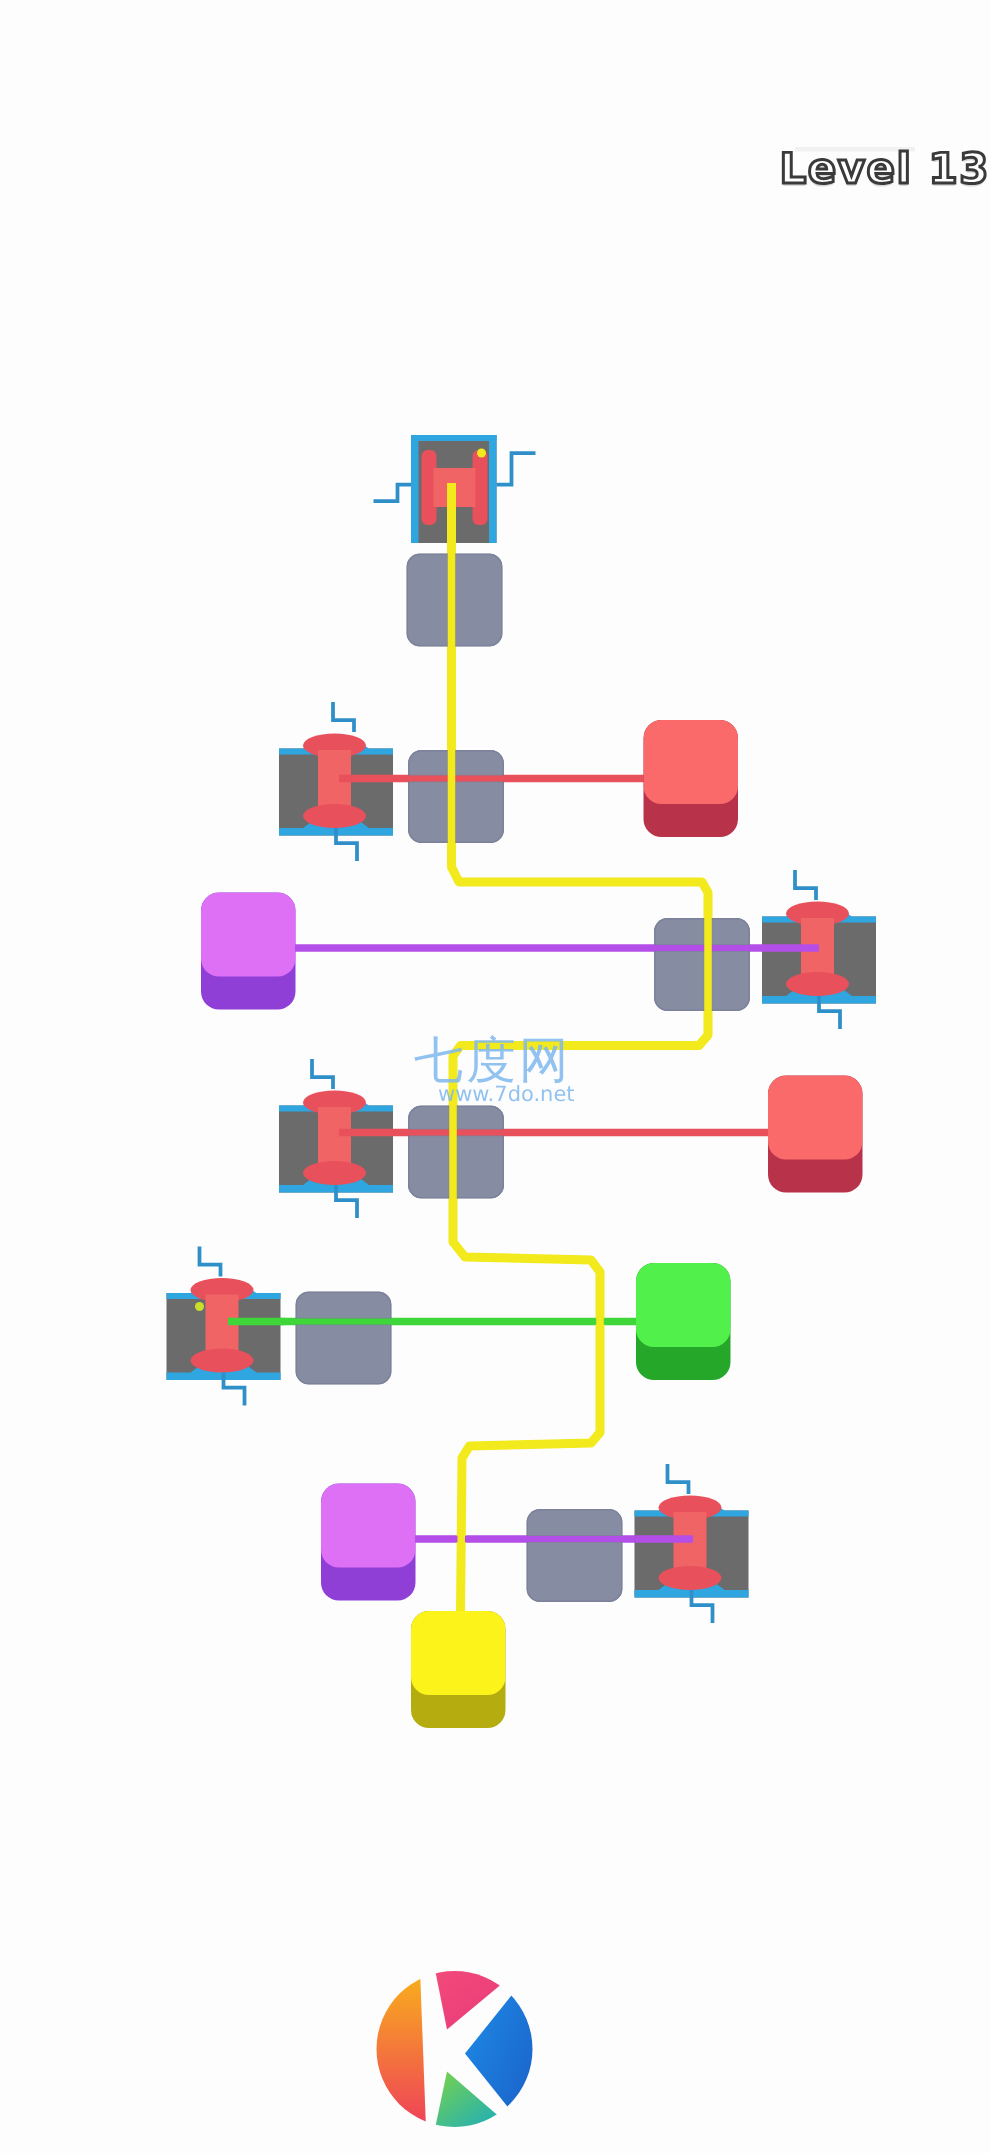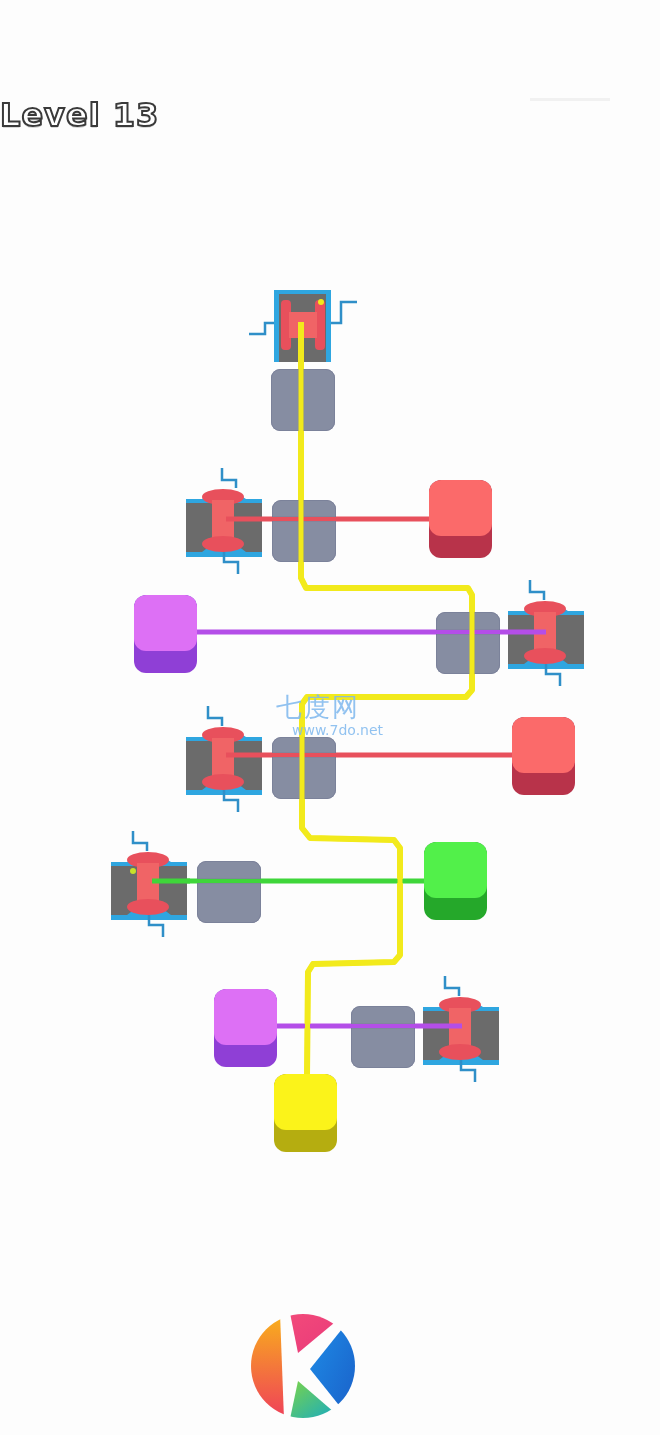--- a/index.html
+++ b/index.html
@@ -1,27 +1,27 @@
 <!DOCTYPE html>
 <html><head>
 <meta charset="utf-8">
 <style>
   html,body{margin:0;padding:0;}
   body{width:660px;height:1435px;background:#fdfdfd;position:relative;overflow:hidden;font-family:"DejaVu Sans",sans-serif;}
-  .title{position:absolute;left:0;top:96px;width:660px;text-align:left;font-family:"DejaVu Sans",sans-serif;font-weight:bold;font-size:32px;letter-spacing:1px;color:#ffffff;
+  .title{position:absolute;left:0;top:96px;width:660px;text-align:right;font-family:"DejaVu Sans",sans-serif;font-weight:bold;font-size:28px;letter-spacing:1px;color:#ffffff;
     -webkit-text-stroke:2px #3a3a3a;text-shadow:0 2px 0 #d8d8d8;}
   .board{position:absolute;left:0;top:0;width:660px;height:1435px;}
   .gray-block{position:absolute;width:64px;height:62px;border-radius:9px;background:#7a8199;box-shadow:inset 0 0 0 1px #6e7590;cursor:pointer;}
   .color-block{position:absolute;width:63px;height:78px;border-radius:12px;cursor:pointer;overflow:hidden;}
   .color-block .top{position:absolute;left:0;top:0;width:100%;height:72%;border-radius:12px;}
   .winch{position:absolute;width:78px;height:62px;cursor:pointer;}
   .winch svg{position:absolute;left:0;top:0;overflow:visible;}
   .rope{position:absolute;pointer-events:none;}
   .watermark{position:absolute;left:276px;top:692px;color:#7fb8ee;opacity:0.85;}
-  .wm-cn{font-size:26px;letter-spacing:2px;line-height:30px;}
+  .wm-cn{font-size:33px;letter-spacing:2px;line-height:30px;}
   .wm-url{font-size:14px;line-height:16px;margin-left:16px;}
   .logo{position:absolute;left:250px;top:1313px;width:106px;height:106px;cursor:pointer;}
   .top-hint{position:absolute;left:530px;top:98px;width:80px;height:3px;background:#f1f1f1;}
 </style>
 </head>
 <body>
 
 <div class="top-hint"></div>
 
 <div class="title">Level 13</div>

